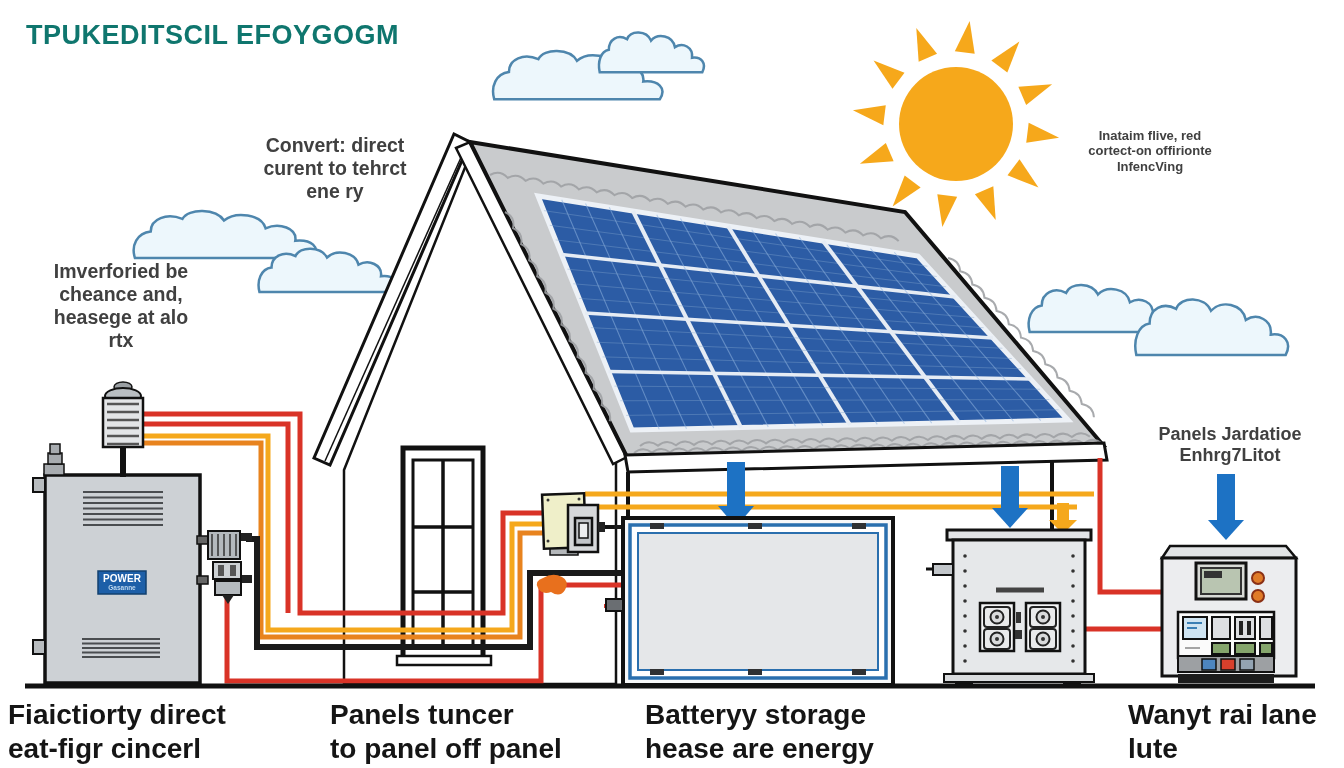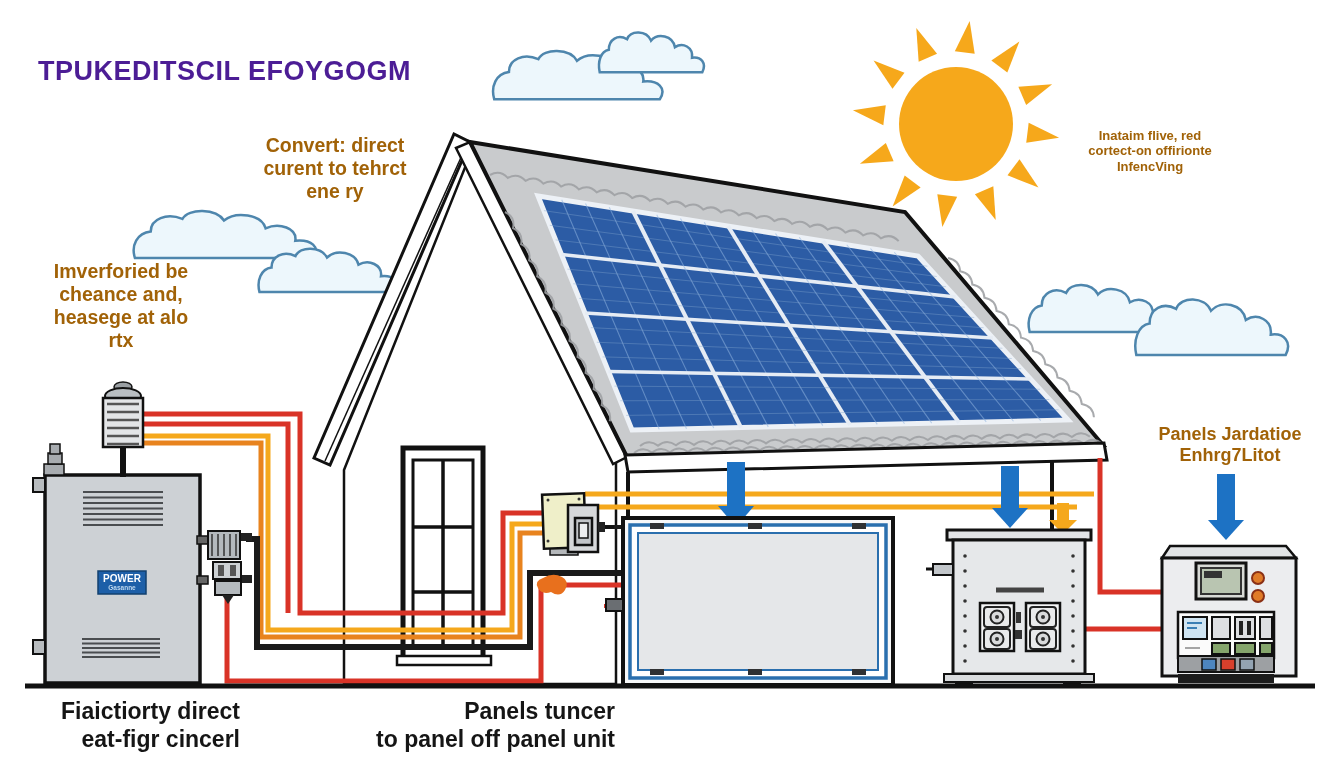--- a/index.html
+++ b/index.html
@@ -1,24 +1,24 @@
 <!DOCTYPE html>
 <html><head>
 <meta charset="utf-8">
 <style>
   html,body{margin:0;padding:0;background:#fff;}
   .stage{position:relative;width:1344px;height:768px;background:#ffffff;overflow:hidden;
          font-family:"Liberation Sans",sans-serif;}
   .stage svg{position:absolute;left:0;top:0;}
-  .title{position:absolute;left:38px;top:20px;font-size:27px;font-weight:800;
-         color:#4c1d95;letter-spacing:0.5px;white-space:pre-line;margin-top:36px;}
-  .note{position:absolute;font-weight:bold;color:#a16207;text-align:center;
+  .title{position:absolute;left:26px;top:20px;font-size:27px;font-weight:800;
+         color:#0f766e;letter-spacing:0.5px;white-space:pre-line;}
+  .note{position:absolute;font-weight:bold;color:#404040;text-align:center;
         white-space:pre-line;line-height:1.18;}
-  .caption{position:absolute;font-weight:bold;color:#151515;text-align:right;
-        white-space:pre-line;line-height:1.2;font-size:23px;}
+  .caption{position:absolute;font-weight:bold;color:#151515;text-align:left;
+        white-space:pre-line;line-height:1.2;font-size:28px;}
   .lbl-main{font:bold 10px "Liberation Sans",sans-serif;fill:#ffffff;}
   .lbl-sub{font:bold 6.5px "Liberation Sans",sans-serif;fill:#BCD7EE;}
 </style>
 </head>
 <body>
 
 <div class="stage">
 
 <svg width="1344" height="768" viewBox="0 0 1344 768" xmlns="http://www.w3.org/2000/svg" xmlns:xlink="http://www.w3.org/1999/xlink">
 
@@ -329,13 +329,17 @@
 <div class="note" style="left:1032px;top:128px;width:236px;font-size:13px">Inataim flive, red
 cortect-on offirionte
 InfencVing</div>
 <div class="note" style="left:1122px;top:424px;width:216px;font-size:18px">Panels Jardatioe
 Enhrg7Litot</div>
 
 <div class="caption" style="left:8px;top:698px;width:232px">Fiaictiorty direct
 eat-figr cincerl</div>
 <div class="caption" style="left:330px;top:698px;width:285px">Panels tuncer
 to panel off panel unit</div>
+<div class="caption" style="left:645px;top:698px;width:240px">Batteryy storage
+hease are energy</div>
+<div class="caption" style="left:1128px;top:698px;width:212px">Wanyt rai lane
+lute</div>
 </div>
 
 </body></html>

